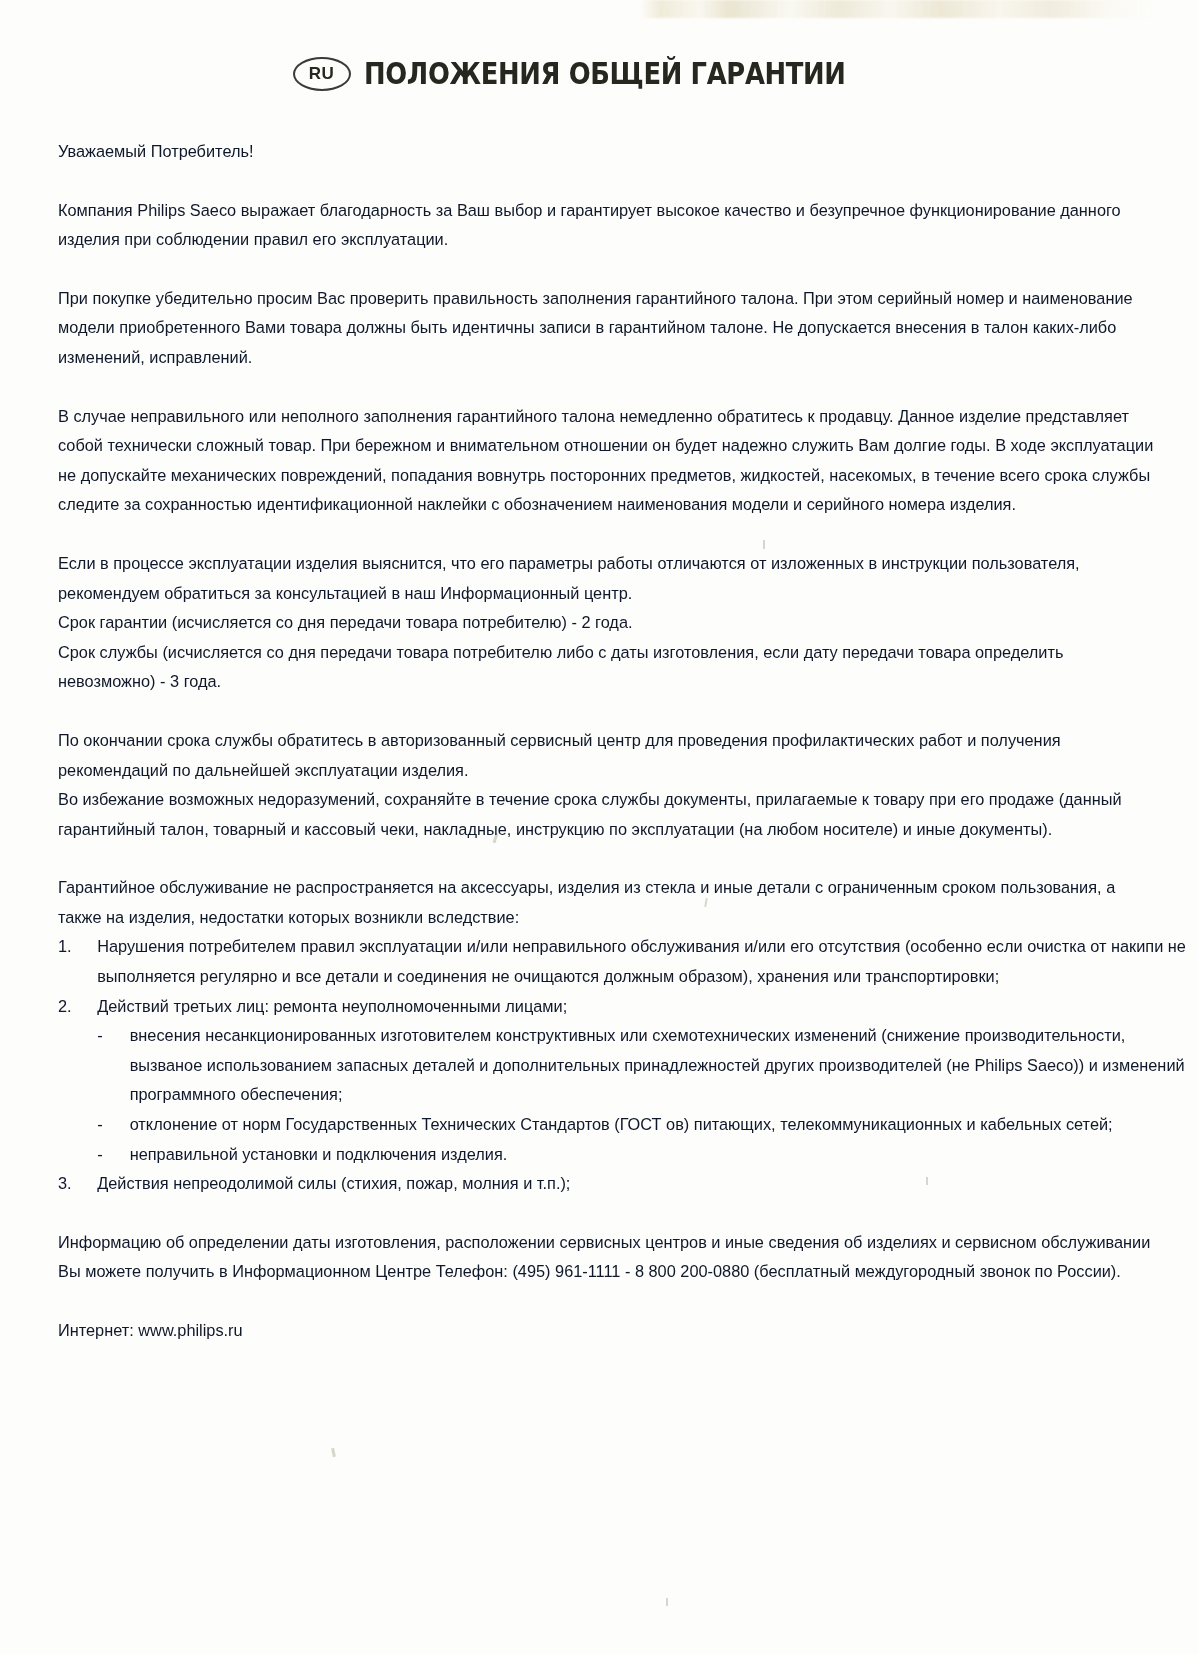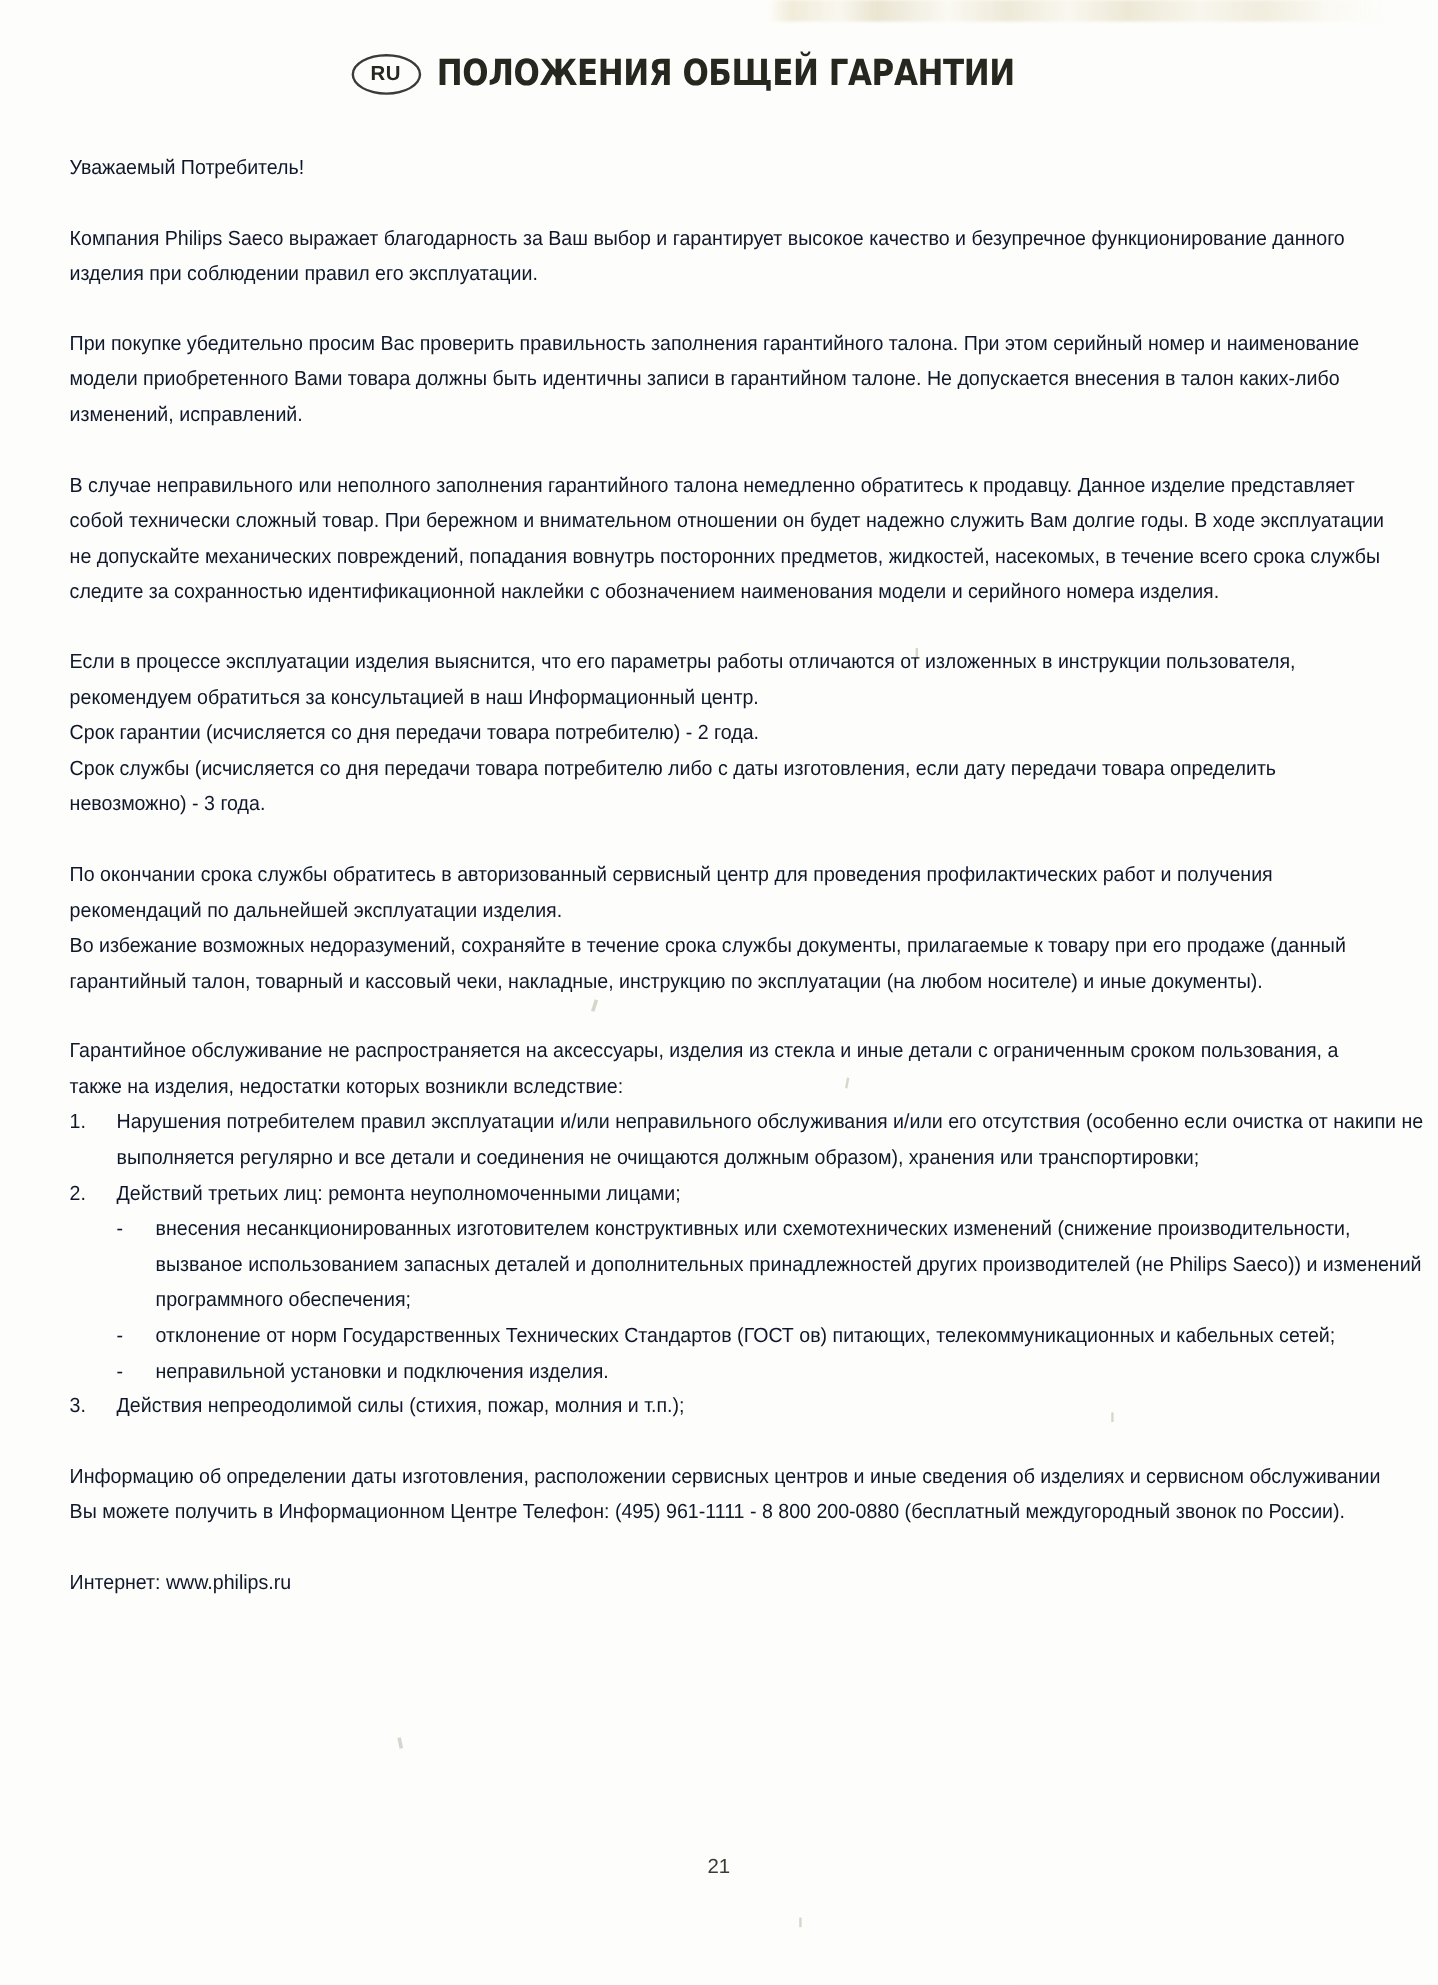--- a/index.html
+++ b/index.html
@@ -49,21 +49,21 @@
     top: 0;
     width: 1100px;
   }
 
   
   .heading {
     display: flex;
     align-items: center;
     justify-content: center;
     gap: 13px;
-    margin-top: 44px;
+    margin-top: 56px;
     margin-bottom: 0;
   }
   .lang-badge {
     display: inline-flex;
     align-items: center;
     justify-content: center;
     width: 54px;
     height: 30px;
     border: 2px solid #3a3b36;
     border-radius: 50%;
@@ -245,15 +245,14 @@
 
       <p>Информацию об определении даты изготовления, расположении сервисных центров и иные сведения об изделиях и сервисном обслуживании Вы можете получить в Информационном Центре Телефон: (495) 961-1111 - 8 800 200-0880 (бесплатный междугородный звонок по России).</p>
 
       <div class="gap-lg"></div>
 
       <p>Интернет: www.philips.ru</p>
 
     </div>
   </div>
 
-  <div class="page-number">21</div>
 
 </div>
 
 </body></html>

